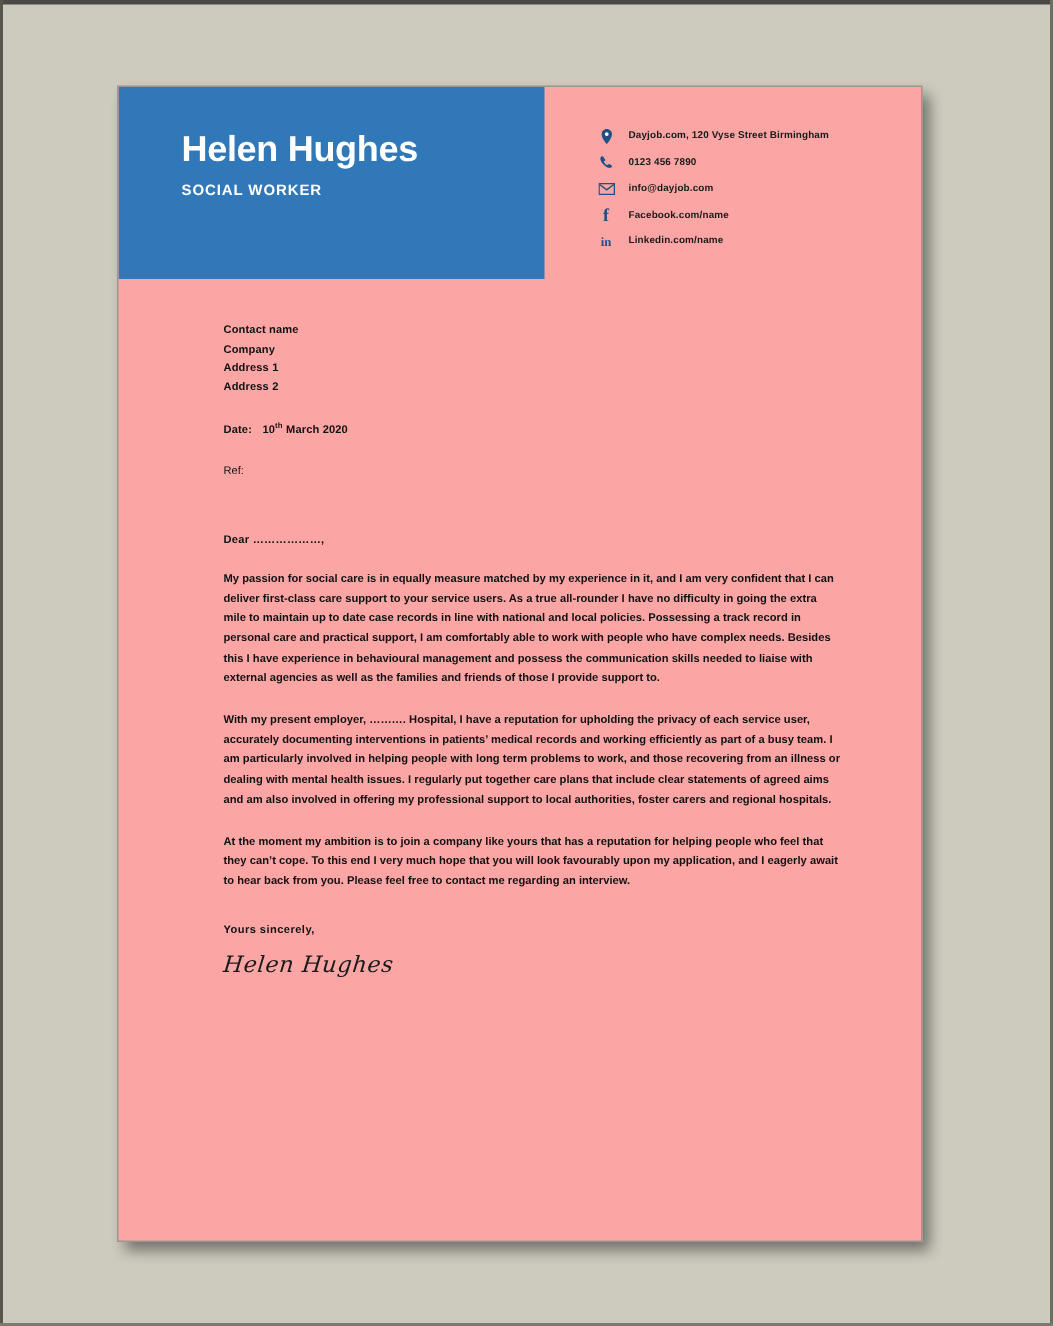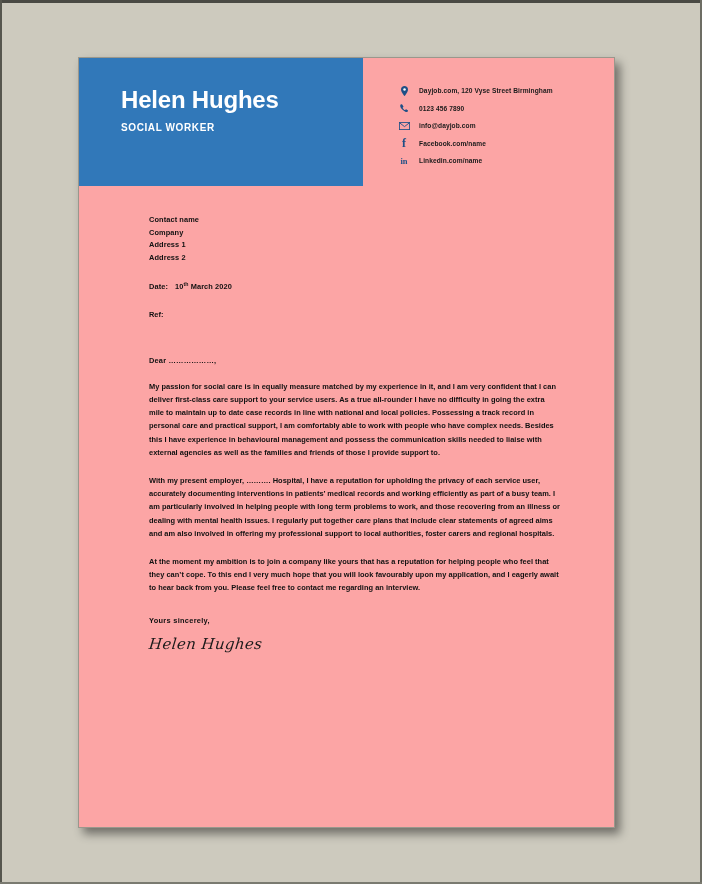--- a/index.html
+++ b/index.html
@@ -155,21 +155,21 @@
     letter-spacing: 0.1px;
   }
   #date-line sup {
     font-size: 5.2px;
     vertical-align: super;
   }
   .date-gap { display: inline-block; width: 7px; }
   #ref-line {
     margin-top: 18px;
     font-size: 7.4px;
-    font-weight: bold;
+    font-weight: normal;
     color: #111111;
   }
   #salutation {
     margin-top: 37px;
     font-size: 7.4px;
     font-weight: bold;
     color: #111111;
     letter-spacing: 0.2px;
   }
   .para {

